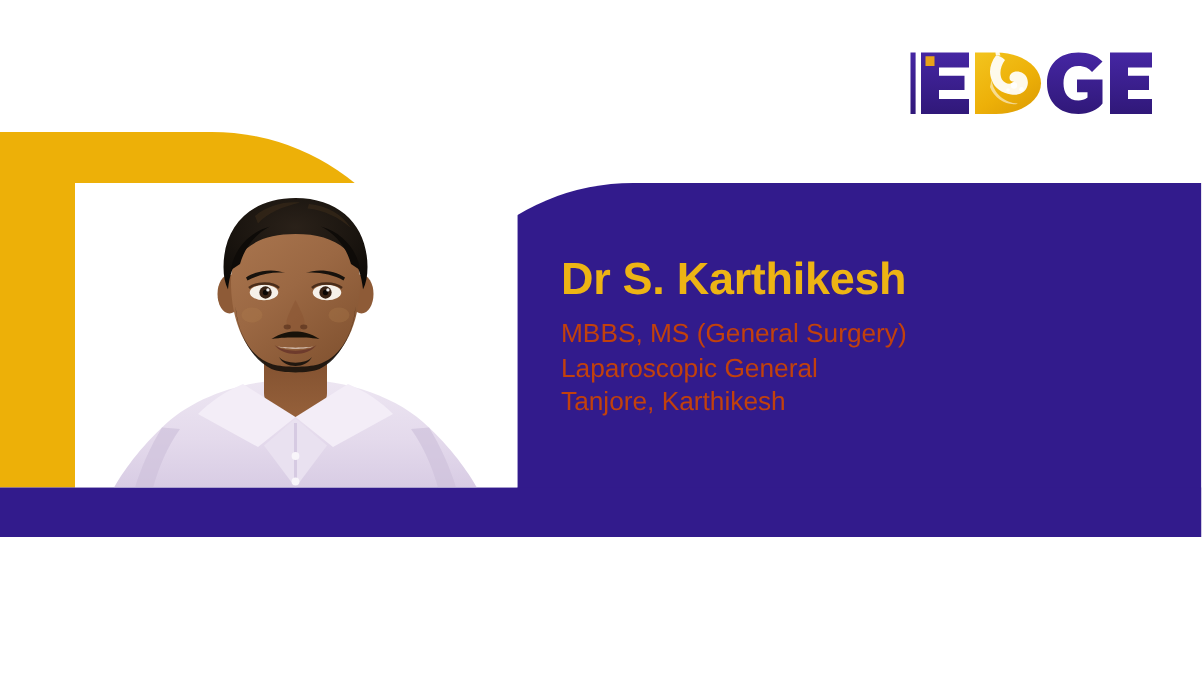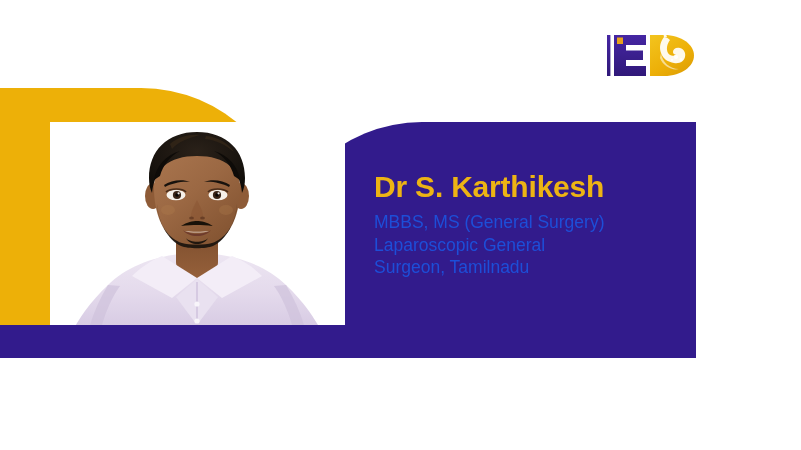--- a/index.html
+++ b/index.html
@@ -5,21 +5,21 @@
   html, body {
     margin: 0;
     padding: 0;
     background: #ffffff;
   }
   body {
     font-family: "Liberation Sans", sans-serif;
   }
   #slide {
     position: relative;
-    width: 696px;
+    width: 801px;
     height: 450px;
     background: #ffffff;
     overflow: hidden;
   }
 
   
   .yellow-block {
     position: absolute;
     left: 0;
     top: 88px;
@@ -91,21 +91,21 @@
     letter-spacing: -0.2px;
     line-height: 38px;
     margin: 0;
     white-space: nowrap;
   }
   .cred-lines {
     margin-top: 5px;
   }
   .cred-line {
     font-size: 17.5px;
-    color: #1d4ed8;
+    color: #c2410c;
     line-height: 22.5px;
     white-space: nowrap;
     font-weight: normal;
   }
 
   
   .logo {
     position: absolute;
     left: 604px;
     top: 26px;
@@ -222,21 +222,21 @@
       <ellipse cx="118" cy="88" rx="7" ry="5" fill="#B5814F" opacity="0.28"></ellipse>
       <ellipse cx="176" cy="88" rx="7" ry="5" fill="#B5814F" opacity="0.28"></ellipse>
     </svg>
   </div>
 
   <div class="text-block">
     <div class="doctor-name">Dr S. Karthikesh</div>
     <div class="cred-lines">
       <div class="cred-line">MBBS, MS (General Surgery)</div>
       <div class="cred-line">Laparoscopic General</div>
-      <div class="cred-line">Surgeon, Tamilnadu</div>
+      <div class="cred-line">Tanjore, Karthikesh</div>
     </div>
   </div>
 
   <div class="logo">
     <svg viewBox="0 0 166 58" width="166" height="58" role="img">
       <defs>
         <linearGradient id="letterGrad" x1="0" y1="0" x2="0" y2="1">
           <stop offset="0%" stop-color="#4526A3"></stop>
           <stop offset="100%" stop-color="#301879"></stop>
         </linearGradient>

